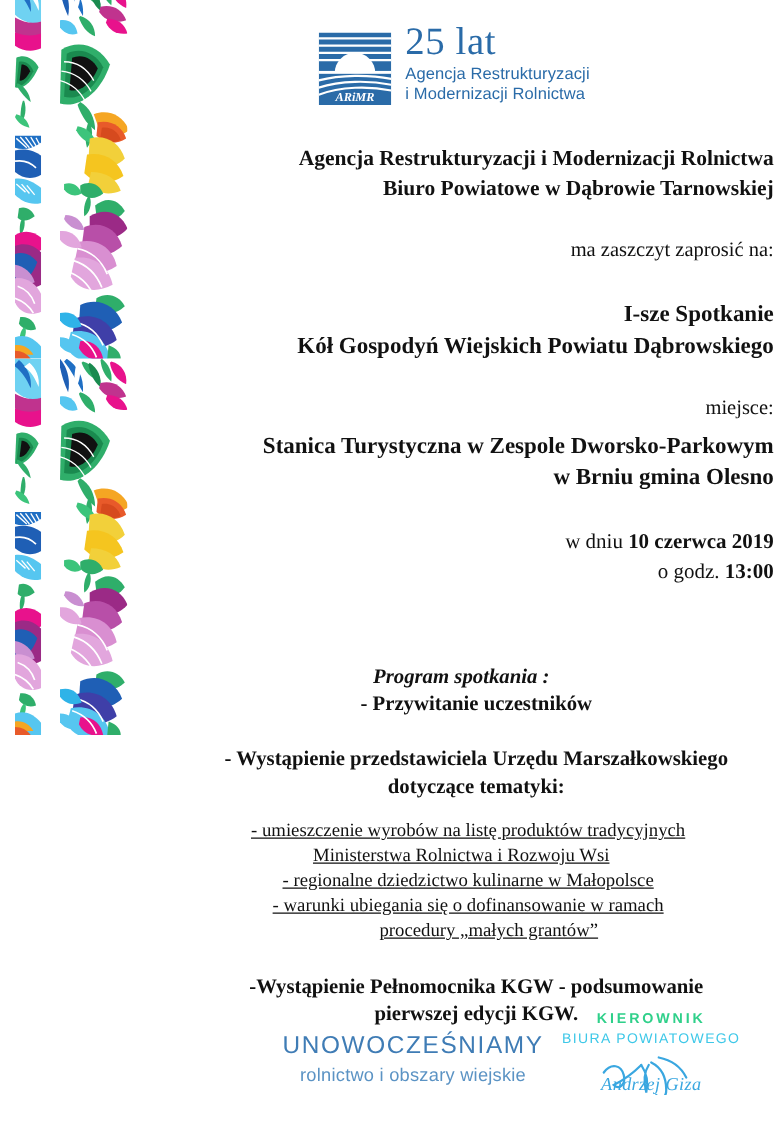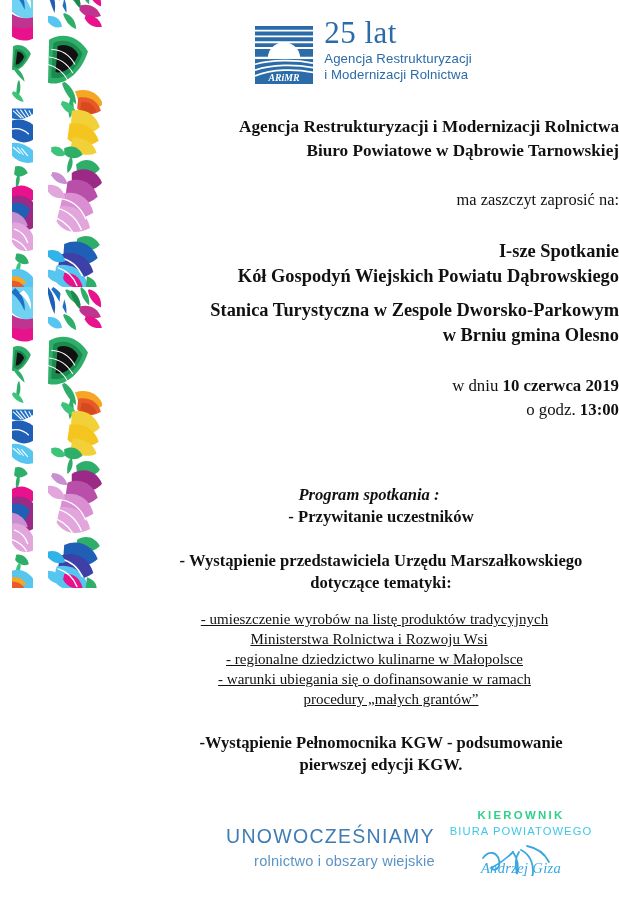--- a/index.html
+++ b/index.html
@@ -157,21 +157,21 @@
   .footer {
     position: absolute;
     left: 0; right: 0;
     bottom: 0;
     height: 96px;
   }
   .slogan {
     position: absolute;
     left: 118px;
     top: 22px;
-    text-align: right;
+    text-align: center;
     font-family: "Liberation Sans", "DejaVu Sans", sans-serif;
     color: #4a86bd;
   }
   .slogan-main {
     font-size: 19.5px;
     letter-spacing: 1.3px;
     color: #3f7cb5;
     line-height: 1.1;
   }
   .slogan-sub {
@@ -509,20 +509,21 @@
       <div>Biuro Powiatowe w Dąbrowie Tarnowskiej</div>
     </div>
 
     <div class="invite-line">ma zaszczyt zaprosić na:</div>
 
     <div class="event-title">
       <div>I-sze Spotkanie</div>
       <div>Kół Gospodyń Wiejskich Powiatu Dąbrowskiego</div>
     </div>
 
+    <div class="place-label">miejsce:</div>
 
     <div class="place-value">
       <div>Stanica Turystyczna w Zespole Dworsko-Parkowym</div>
       <div>w Brniu gmina Olesno</div>
     </div>
 
     <div class="date-block">
       <div><span>w dniu </span><b>10 czerwca 2019</b></div>
       <div><span>o godz. </span><b>13:00</b></div>
     </div>

